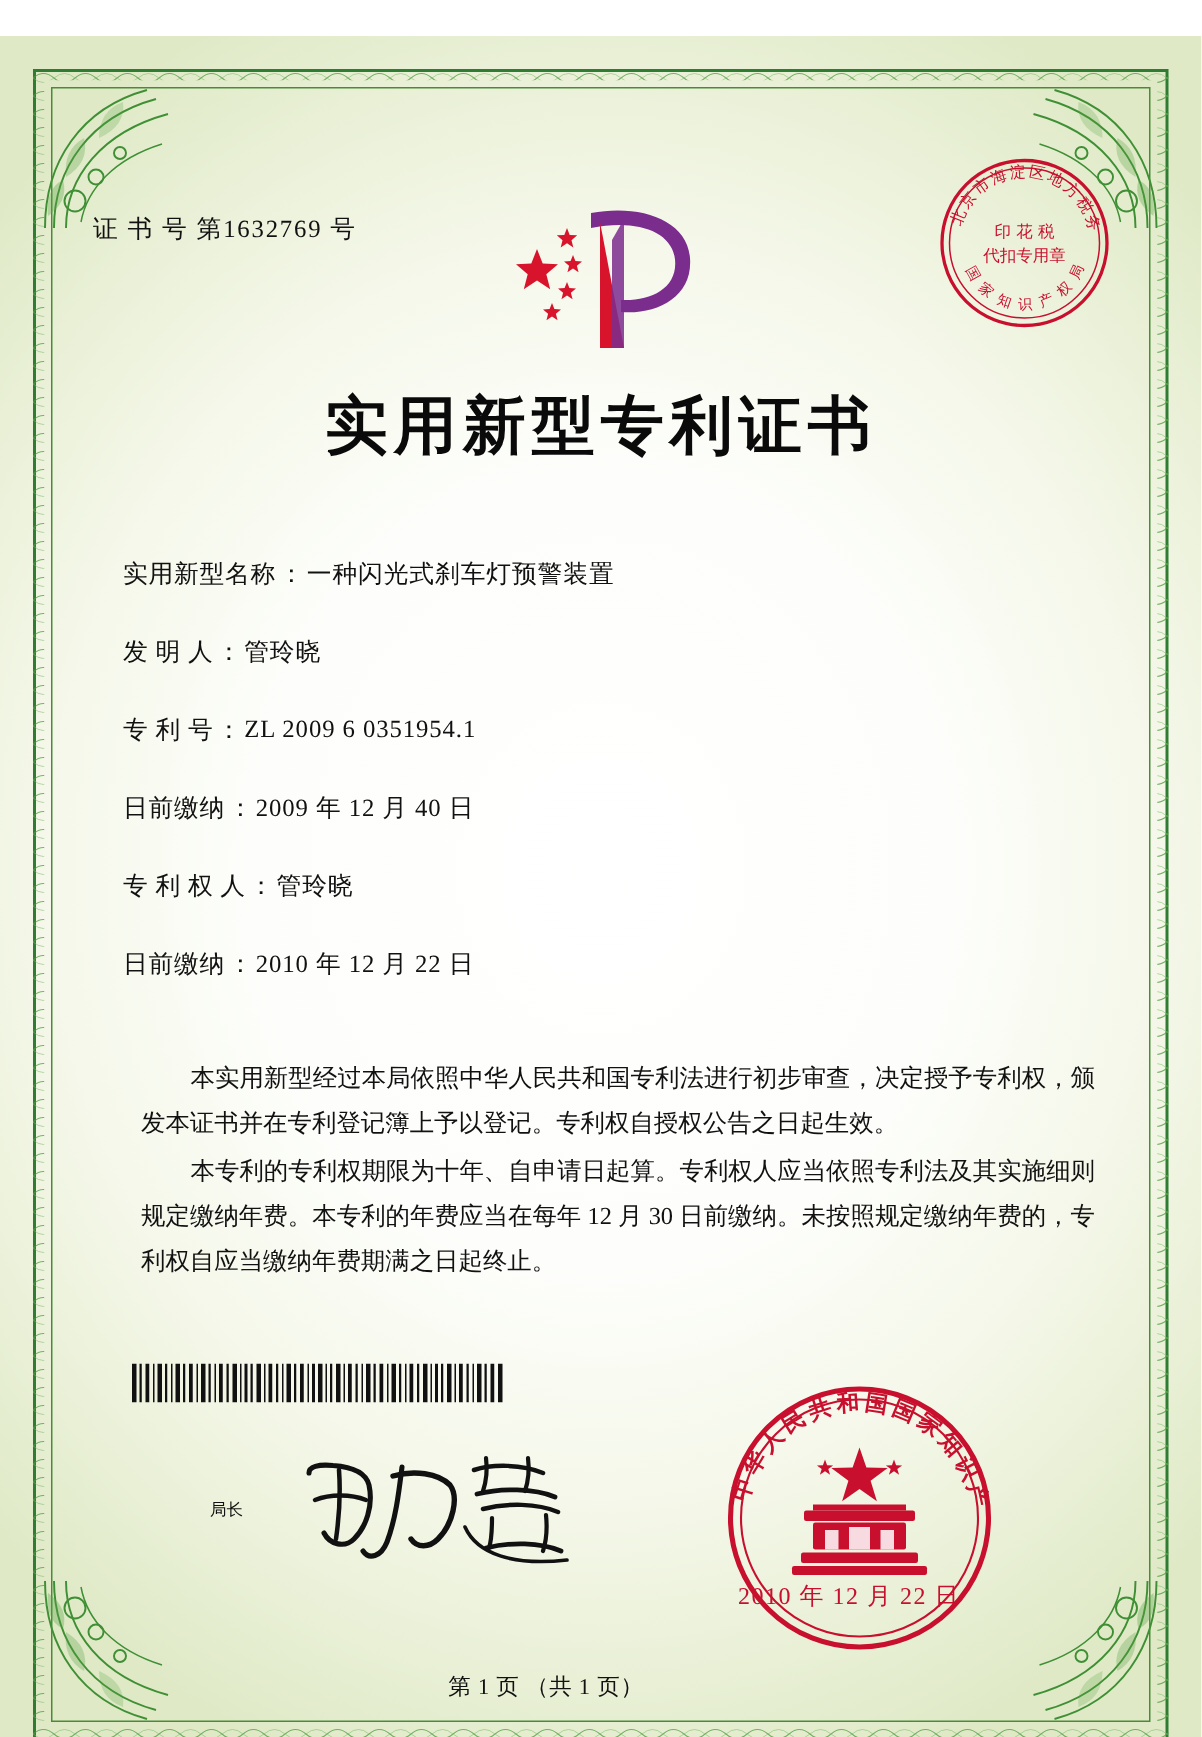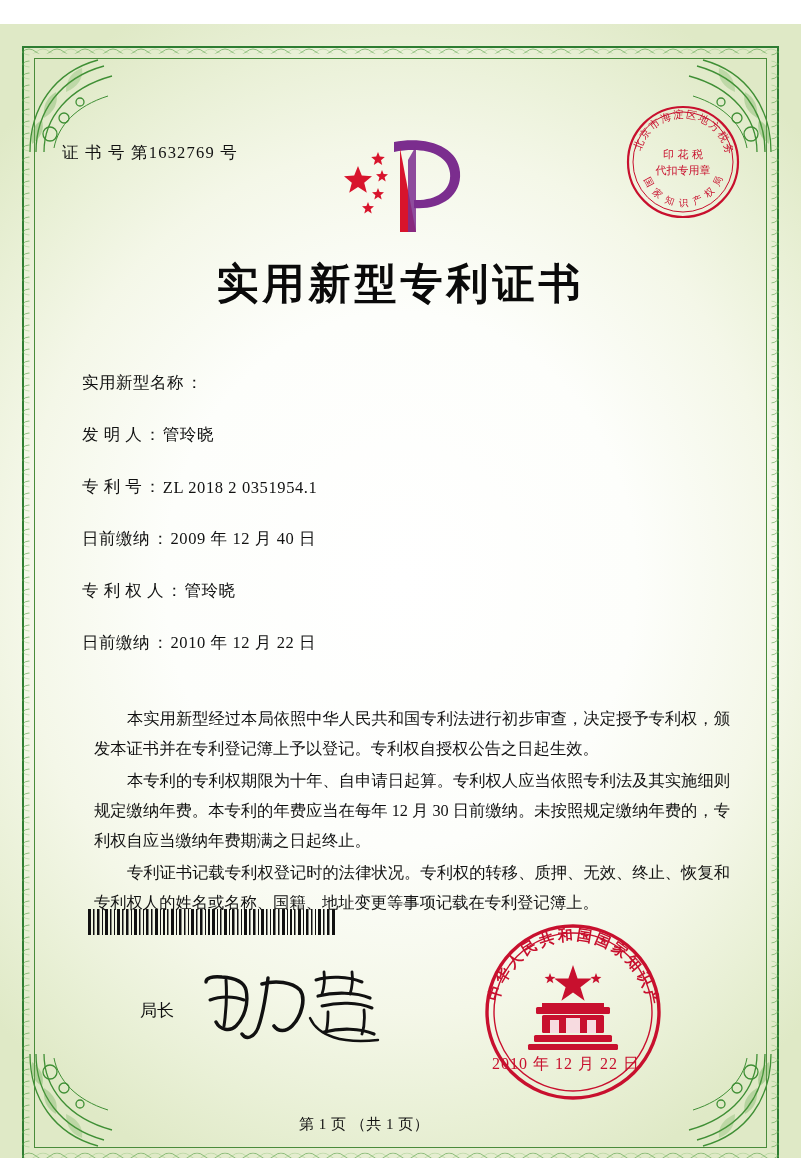--- a/index.html
+++ b/index.html
@@ -97,21 +97,21 @@
 
   
   .fields {
     position: absolute;
     left: 82px;
     top: 348px;
     width: 640px;
   }
   .field-row {
     display: flex;
-    align-items: flex-end;
+    align-items: flex-start;
     margin-bottom: 30px;
     font-size: 16.5px;
     color: #111;
     white-space: nowrap;
   }
   .field-label {
     letter-spacing: 0.5px;
   }
   .field-sep {
     padding: 0 2px;
@@ -143,21 +143,21 @@
     top: 885px;
     width: 250px;
     height: 26px;
   }
 
   
   .sig-label {
     position: absolute;
     left: 140px;
     top: 975px;
-    font-size: 17px;
+    font-size: 11px;
     color: #111;
     font-family: Liberation Serif, serif;
   }
   .signature {
     position: absolute;
     left: 192px;
     top: 936px;
     width: 210px;
     height: 86px;
   }
@@ -305,32 +305,33 @@
     <text x="60" y="72" text-anchor="middle" font-size="11" fill="#c8102e" font-family="'DejaVu Serif',serif">代扣专用章</text>
   </svg>
 
   <div class="main-title">实用新型专利证书</div>
 
   <div class="fields">
 
     <div class="field-row">
       <span class="field-label">实用新型名称</span>
       <span class="field-sep">：</span>
+      <span class="field-value">一种闪光式刹车灯预警装置</span>
     </div>
 
     <div class="field-row">
       <span class="field-label">发  明  人</span>
       <span class="field-sep">：</span>
       <span class="field-value">管玲晓</span>
     </div>
 
     <div class="field-row">
       <span class="field-label">专  利  号</span>
       <span class="field-sep">：</span>
-      <span class="field-value">ZL 2018 2 0351954.1</span>
+      <span class="field-value">ZL 2009 6 0351954.1</span>
     </div>
 
     <div class="field-row">
       <span class="field-label">日前缴纳</span>
       <span class="field-sep">：</span>
       <span class="field-value">2009 年 12 月 40 日</span>
     </div>
 
     <div class="field-row">
       <span class="field-label">专 利 权 人</span>
@@ -342,21 +343,20 @@
       <span class="field-label">日前缴纳</span>
       <span class="field-sep">：</span>
       <span class="field-value">2010 年 12 月 22 日</span>
     </div>
 
   </div>
 
   <div class="body-text">
     <p>本实用新型经过本局依照中华人民共和国专利法进行初步审查，决定授予专利权，颁发本证书并在专利登记簿上予以登记。专利权自授权公告之日起生效。</p>
     <p>本专利的专利权期限为十年、自申请日起算。专利权人应当依照专利法及其实施细则规定缴纳年费。本专利的年费应当在每年 12 月 30 日前缴纳。未按照规定缴纳年费的，专利权自应当缴纳年费期满之日起终止。</p>
-    <p>专利证书记载专利权登记时的法律状况。专利权的转移、质押、无效、终止、恢复和专利权人的姓名或名称、国籍、地址变更等事项记载在专利登记簿上。</p>
   </div>
 
   <svg class="barcode" viewBox="0 0 250 26" preserveAspectRatio="none">
     <g fill="#111">
       <rect x="0" y="0" width="3" height="26"></rect>
         <rect x="5" y="0" width="1.5" height="26"></rect>
       <rect x="9" y="0" width="2.5" height="26"></rect>
         <rect x="14" y="0" width="1" height="26"></rect>
       <rect x="17" y="0" width="3" height="26"></rect>
         <rect x="22" y="0" width="1.5" height="26"></rect>

